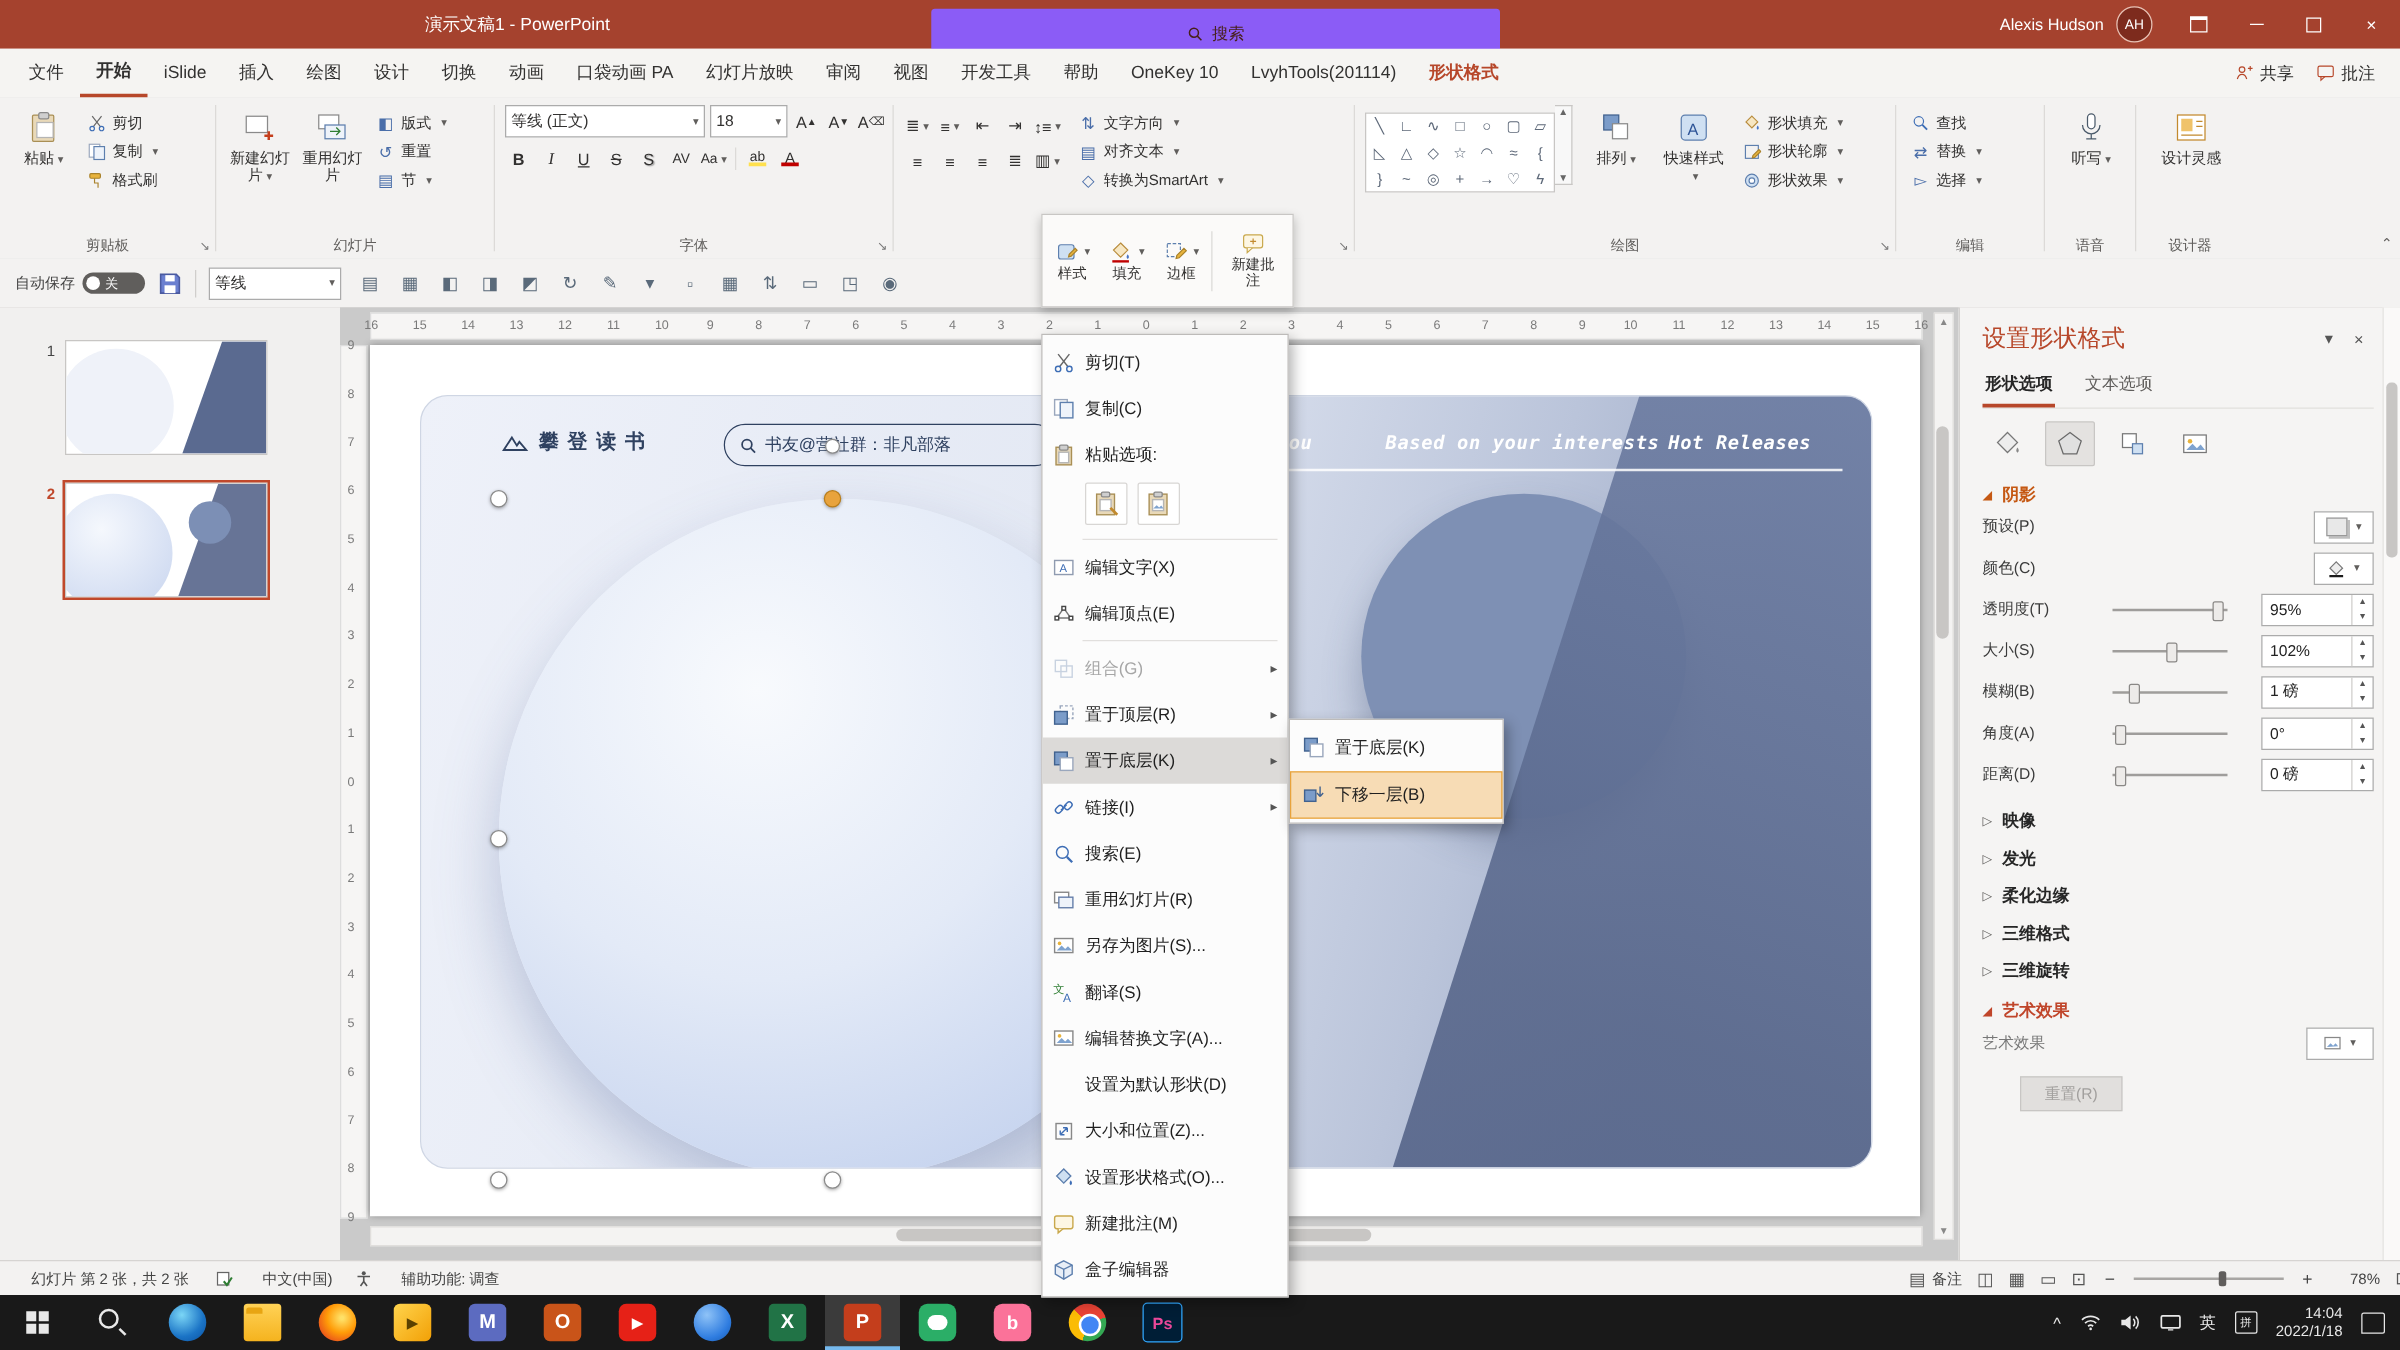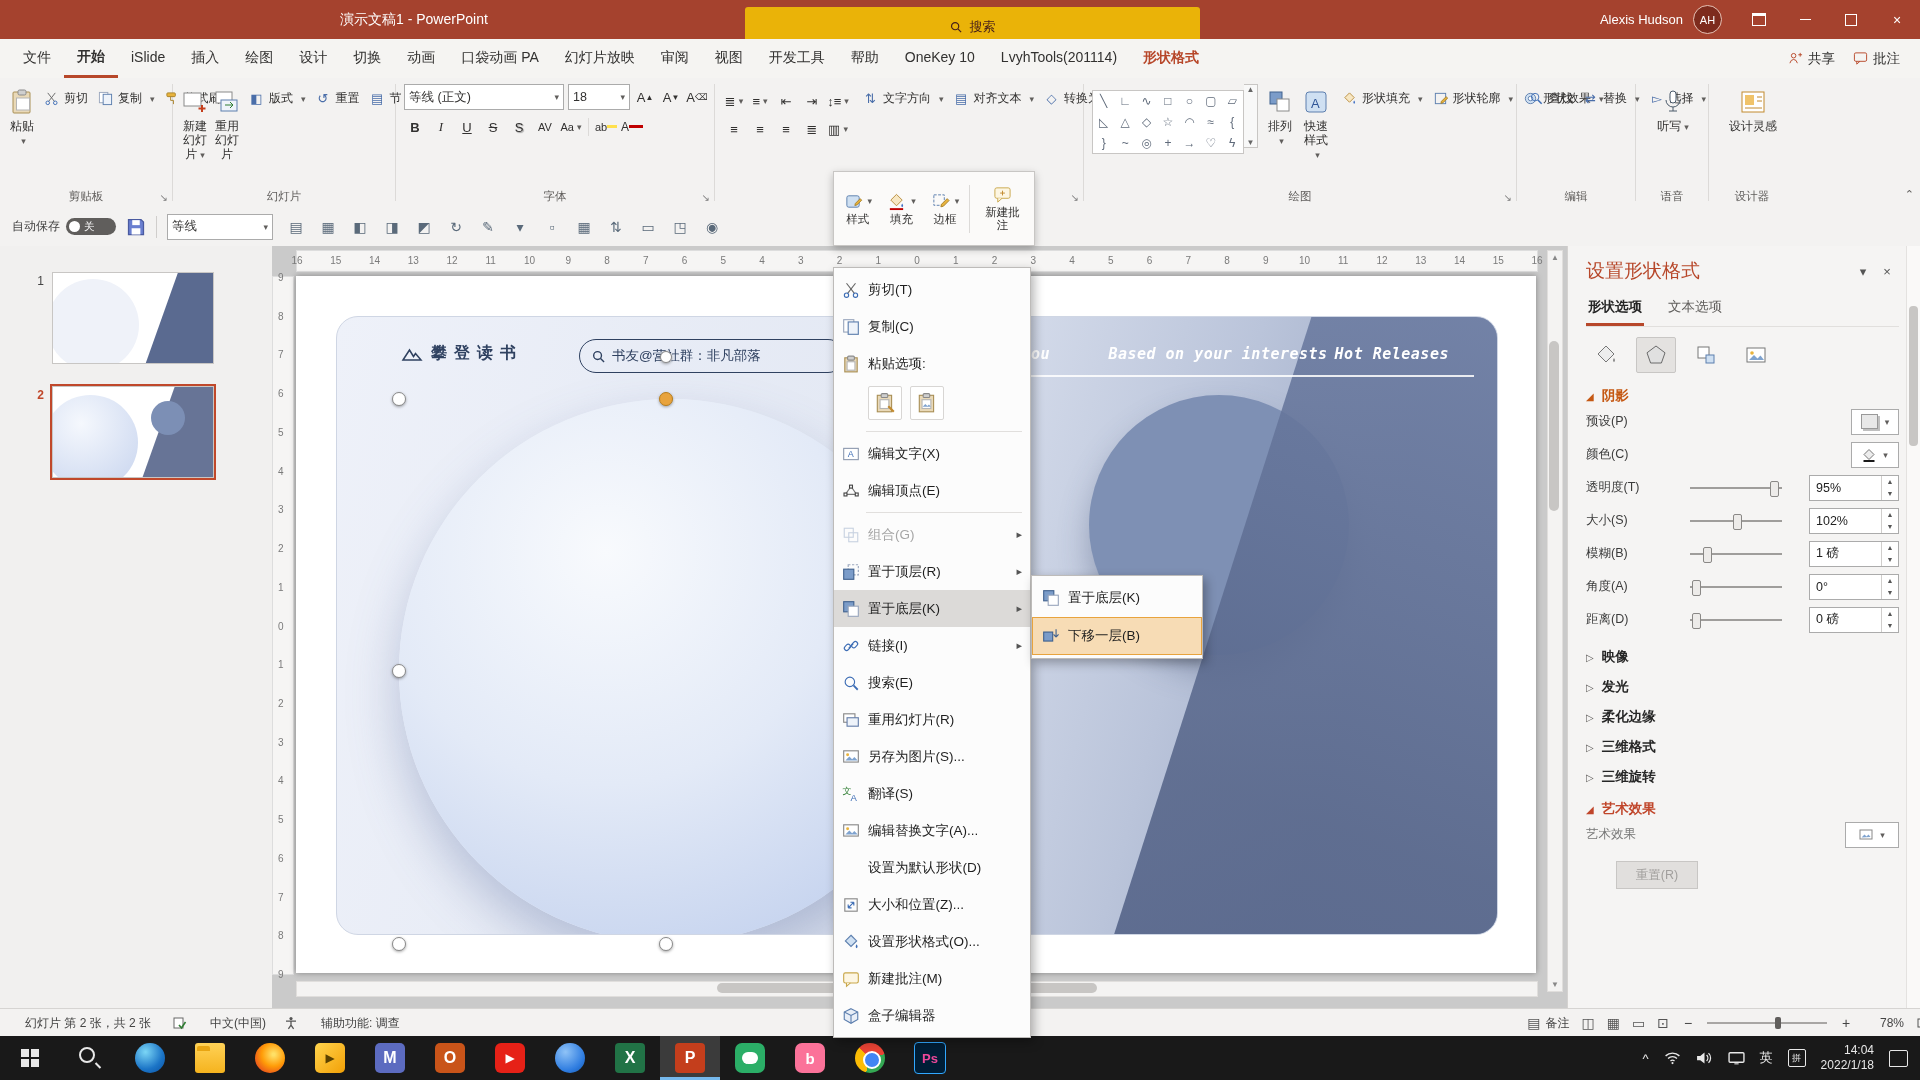--- a/index.html
+++ b/index.html
@@ -4,21 +4,21 @@
 <style>
   html,body{margin:0;padding:0;background:#666;}
   #app{position:relative;width:1920px;height:1080px;overflow:hidden;
        font-family:"Liberation Sans","DejaVu Sans",sans-serif;font-size:13px;color:#323130;background:#fff;}
   .ico svg{display:block;width:100%;height:100%;}
   .caret{font-size:9px;color:#605e5c;margin-left:3px;}
 
   
   .titlebar{position:absolute;left:0;top:0;width:100%;height:39px;background:#A5422E;display:flex;align-items:center;color:#fff;}
   .tb-title{position:absolute;left:340px;top:0;line-height:39px;font-size:14px;color:#fff;}
-  .tb-search{position:absolute;left:745px;top:7px;width:455px;height:40px;background:#eab308;border-radius:3px;
+  .tb-search{position:absolute;left:745px;top:7px;width:455px;height:40px;background:#8b5cf6;border-radius:3px;
              display:flex;align-items:center;justify-content:center;gap:8px;color:#47201a;font-size:13px;cursor:text;}
   .tb-search .mag{width:12px;height:12px;}
   .tb-right{position:absolute;right:0;top:0;height:39px;display:flex;align-items:center;}
   .tb-user{font-size:13px;margin-right:10px;}
   .tb-avatar{width:27px;height:27px;border-radius:50%;background:#7d2b1d;border:1px solid #e8c2b5;display:flex;align-items:center;justify-content:center;font-size:11px;margin-right:14px;}
   .tb-btn{width:46px;height:39px;display:flex;align-items:center;justify-content:center;font-size:14px;color:#fff;}
   .tb-box{width:10px;height:10px;border:1.2px solid #fff;}
   .tb-min{width:11px;height:1.5px;background:#fff;}
   .tb-ro{width:12px;height:9px;border:1.2px solid #fff;border-top-width:3px;}
 
@@ -35,34 +35,34 @@
   
   .ribbon{position:absolute;left:0;top:78px;width:100%;height:129px;background:#F3F2F1;border-bottom:1px solid #DADADA;display:flex;}
   .rgroup{position:relative;height:100%;flex:0 0 auto;}
   .rbody{display:flex;align-items:flex-start;padding:6px 6px 0 8px;gap:4px;height:96px;}
   .glabel{position:absolute;bottom:3px;left:0;right:0;text-align:center;font-size:11.5px;color:#605e5c;}
   .launcher{position:absolute;right:4px;bottom:4px;font-size:10px;color:#7a7a7a;cursor:pointer;}
   .rsep{width:1px;background:#DCDAD8;margin:6px 0;}
   .bb{width:54px;display:flex;flex-direction:column;align-items:center;gap:3px;padding-top:4px;cursor:pointer;border-radius:2px;}
   .bb .bicon{width:28px;height:28px;}
   .bb .blab{font-size:12px;color:#323130;text-align:center;line-height:14px;}
-  .smallcol{display:flex;flex-direction:row;gap:2px;padding-top:4px;}
+  .smallcol{display:flex;flex-direction:column;gap:2px;padding-top:4px;}
   .sbtn{display:flex;align-items:center;gap:5px;font-size:12px;padding:2px 4px;border-radius:2px;cursor:pointer;white-space:nowrap;}
   .sbtn .sicon{width:15px;height:15px;flex:0 0 auto;}
   .sglyph{font-size:13px;color:#4a6ea9;width:15px;text-align:center;}
   .combo{height:24px;background:#fff;border:1px solid #ABABAB;display:flex;align-items:center;justify-content:space-between;padding:0 4px;font-size:12.5px;cursor:pointer;}
   .fontrows{display:flex;flex-direction:column;gap:6px;padding-top:6px;}
   .frow{display:flex;align-items:center;gap:4px;}
   .tbtn{width:22px;height:22px;display:flex;align-items:center;justify-content:center;font-size:13px;border-radius:2px;cursor:pointer;color:#323130;}
   .tbtn.b{font-weight:bold;}
   .tbtn.i{font-style:italic;font-family:"Liberation Serif",serif;}
   .tbtn.u{text-decoration:underline;}
   .tbtn.s{text-decoration:line-through;}
   .fcbar{display:block;width:14px;height:3px;margin-top:-2px;}
-  .stack{display:flex;flex-direction:row;align-items:center;line-height:11px;}
+  .stack{display:flex;flex-direction:column;align-items:center;line-height:11px;}
   .shapebox{width:150px;height:62px;background:#fff;border:1px solid #C8C6C4;margin-top:6px;display:grid;grid-template-columns:repeat(7,1fr);align-items:center;justify-items:center;position:relative;}
   .shp{font-size:12px;color:#5f6a7a;cursor:pointer;}
   .shapescroll{position:absolute;right:-14px;top:0;width:13px;height:62px;border:1px solid #C8C6C4;border-left:none;background:#F8F8F8;display:flex;flex-direction:column;align-items:center;justify-content:space-between;font-size:8px;color:#666;}
   .rchevron{position:absolute;right:6px;bottom:6px;font-size:11px;color:#605e5c;cursor:pointer;}
 
   
   .qatrow{position:absolute;left:0;top:207px;width:100%;height:39px;background:#F3F2F1;border-bottom:1px solid #C9C7C5;display:flex;align-items:center;gap:10px;padding-left:12px;}
   .autosave{display:flex;align-items:center;gap:6px;font-size:12px;color:#444;}
   .as-pill{width:44px;height:17px;border-radius:9px;background:#605e5c;display:flex;align-items:center;gap:4px;padding:0 3px;color:#fff;font-size:10.5px;cursor:pointer;}
   .as-knob{width:11px;height:11px;border-radius:50%;background:#fff;}

